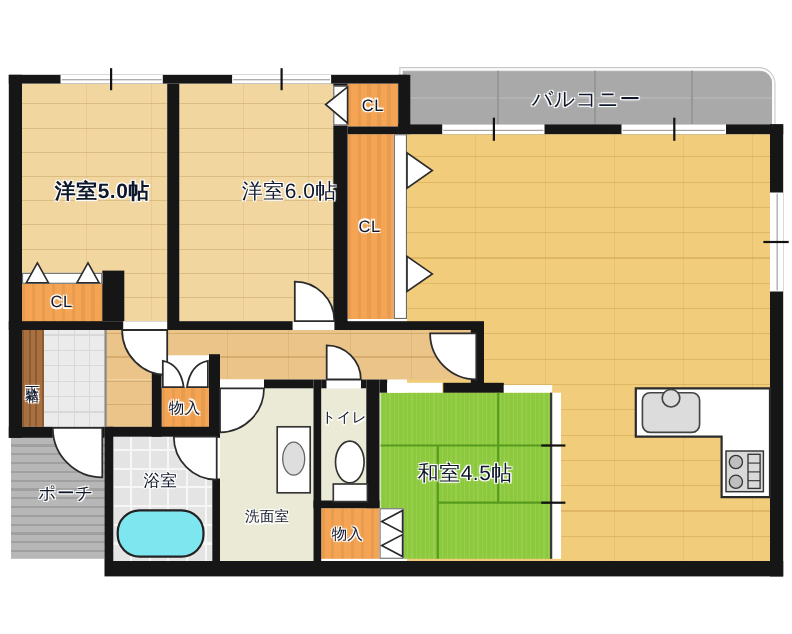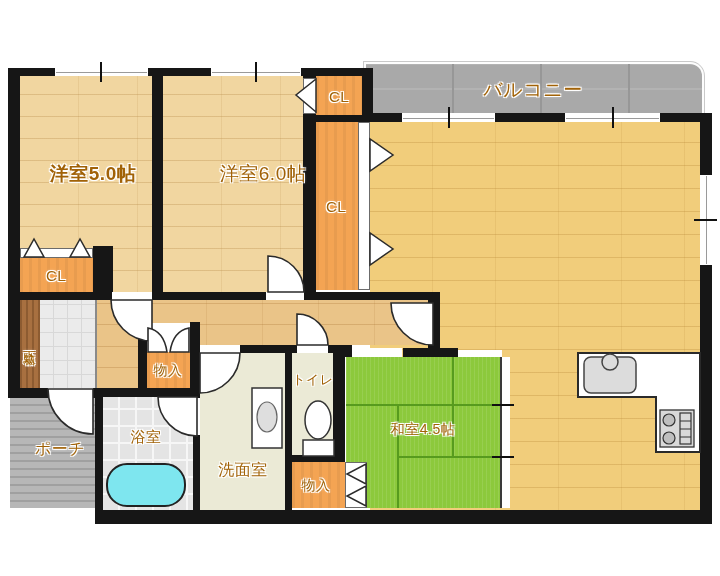--- a/index.html
+++ b/index.html
@@ -33,21 +33,21 @@
                      repeating-linear-gradient(90deg,transparent 0 15px,#f6f6f6 15px 17px);}
   .cream{background:#ebead6;}
   .tatami{background:#8cc93c;
     background-image:repeating-linear-gradient(90deg,rgba(255,255,255,.10) 0 1px,transparent 1px 4px);}
   .balcony{background:#a9a9a9;border-radius:0 12px 0 0;
     background-image:repeating-linear-gradient(90deg,transparent 0 86px,#979797 86px 88px),
                      repeating-linear-gradient(0deg,transparent 0 23px,rgba(255,255,255,.12) 23px 25px);
     box-shadow:0 0 0 2px #fdfdfd,0 0 0 3px #c9c9c9;z-index:5;}
   .porch{background:#b7b7b7;
     background-image:repeating-linear-gradient(0deg,transparent 0 6px,#a0a0a0 6px 8px);z-index:5;}
-  .lbl{position:absolute;z-index:50;color:#a16207;white-space:nowrap;transform:translate(-50%,-50%);
+  .lbl{position:absolute;z-index:50;color:#0f172a;white-space:nowrap;transform:translate(-50%,-50%);
     text-shadow:-1px -1px 0 #fff,1px -1px 0 #fff,-1px 1px 0 #fff,1px 1px 0 #fff,0 0 3px #fff;
     letter-spacing:.5px;}
   .vert{writing-mode:vertical-rl;letter-spacing:2px;}
   svg.overlay{position:absolute;left:0;top:0;z-index:40;}
 </style>
 </head>
 <body>
 
 <div id="canvas">
 
@@ -186,25 +186,25 @@
         <rect x="680" y="413" width="11" height="31" fill="none" stroke="#333" stroke-width="1.2"></rect>
         <line x1="680" y1="421" x2="691" y2="421" stroke="#333" stroke-width="1"></line>
         <line x1="680" y1="429" x2="691" y2="429" stroke="#333" stroke-width="1"></line>
         <line x1="680" y1="437" x2="691" y2="437" stroke="#333" stroke-width="1"></line>
       </g>
     </g>
   </svg>
 
   <span class="lbl" style="left:93px;top:174px;font-size:19px;font-weight:bold;">洋室5.0帖</span>
   <span class="lbl" style="left:236px;top:174px;font-size:19px;margin-left:27px;">洋室6.0帖</span>
-  <span class="lbl" style="left:423px;top:430px;font-size:14px;">和室4.5帖</span>
+  <span class="lbl" style="left:423px;top:430px;font-size:19px;">和室4.5帖</span>
   <span class="lbl" style="left:533px;top:90px;font-size:19px;">バルコニー</span>
   <span class="lbl" style="left:60px;top:449px;font-size:16px;">ポーチ</span>
   <span class="lbl" style="left:146px;top:437px;font-size:15px;">浴室</span>
-  <span class="lbl" style="left:243px;top:470px;font-size:16px;">洗面室</span>
+  <span class="lbl" style="left:243px;top:470px;font-size:13px;">洗面室</span>
   <span class="lbl" style="left:313px;top:380px;font-size:13px;">トイレ</span>
   <span class="lbl" style="left:339px;top:96px;font-size:15px;">CL</span>
   <span class="lbl" style="left:336px;top:206px;font-size:15px;">CL</span>
   <span class="lbl" style="left:56px;top:275px;font-size:15px;">CL</span>
   <span class="lbl" style="left:168px;top:371px;font-size:14px;">物入</span>
   <span class="lbl" style="left:316px;top:486px;font-size:14px;">物入</span>
   <span class="lbl vert" style="left:29px;top:344px;font-size:12px;">下駄箱</span>
 
 </div>
 

